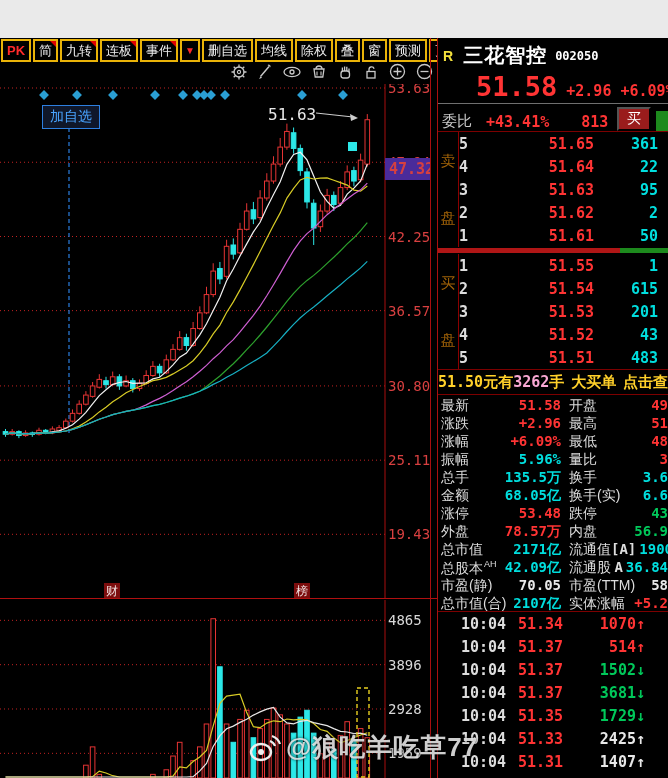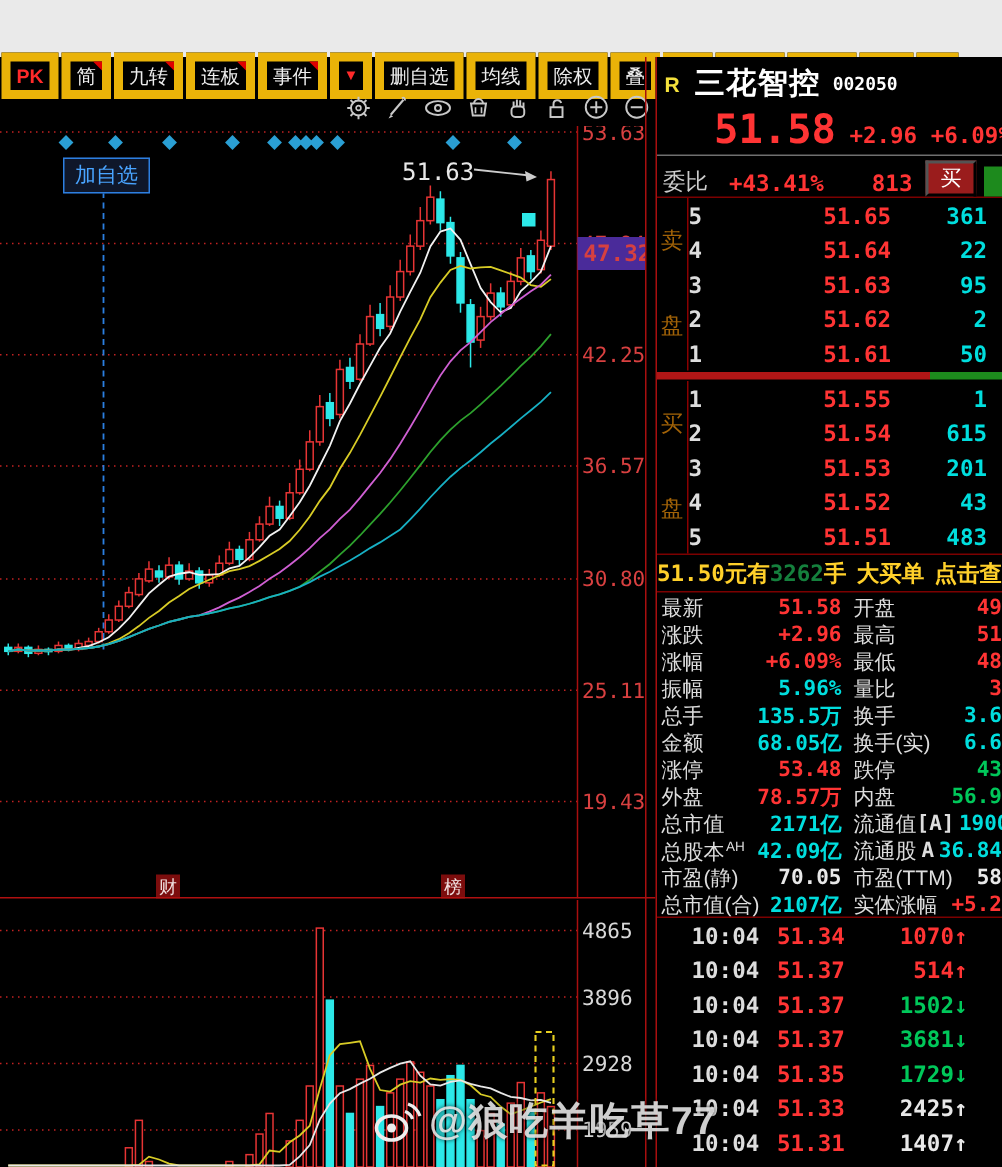--- a/index.html
+++ b/index.html
@@ -3,21 +3,21 @@
 <meta charset="utf-8">
 <style>
   html,body{margin:0;padding:0;background:#000;}
   #stage{position:relative;width:668px;height:778px;background:#000;overflow:hidden;
          font-family:"Liberation Sans","DejaVu Sans",sans-serif;}
   .mono{font-family:"DejaVu Sans Mono",monospace;}
   
   #top-strip{position:absolute;left:0;top:0;width:668px;height:38px;background:#eaeaea;}
   
   #toolbar{position:absolute;left:1px;top:39px;height:22px;display:flex;gap:2px;align-items:center;}
-  .tbtn{position:relative;border:6px solid #eab308;color:#eee;font-size:13px;line-height:17px;
+  .tbtn{position:relative;border:2px solid #eab308;color:#eee;font-size:13px;line-height:17px;
         height:17px;padding:1px 4px;background:#000;white-space:nowrap;cursor:pointer;}
   .tbtn.red-text{color:#ff2a2a;font-weight:bold;}
   .tbtn.small{padding:1px 3px;font-size:10px;color:#ff2a2a;}
   .notch{position:absolute;top:0;right:0;width:0;height:0;
          border-left:6px solid transparent;border-top:6px solid #e00000;}
   
   #tool-icons{position:absolute;left:230px;top:62px;display:flex;gap:8px;align-items:center;}
   #tool-icons svg{display:block;cursor:pointer;}
   
   #addwatch{position:absolute;left:42px;top:105px;border:1px solid #2d7fe0;color:#49a4ff;
@@ -56,21 +56,21 @@
   .brow .bn{color:#ddd;width:18px;font-weight:bold;}
   .brow .bp{color:#ff3434;font-weight:bold;flex:1;text-align:right;}
   .brow .bv{color:#00dede;font-weight:bold;width:64px;text-align:right;padding-right:10px;}
   #weibi-bar{display:flex;height:5px;margin:1px 0;}
   #weibi-bar .wb-red{background:#b01616;width:182px;}
   #weibi-bar .wb-green{background:#1d8a1d;flex:1;}
   
   #big-order{display:flex;align-items:center;height:24px;border-top:1px solid #7c0000;
              border-bottom:1px solid #7c0000;font-size:15px;font-weight:bold;white-space:nowrap;overflow:hidden;}
   #big-order .yel{color:#ffd02a;}
-  #big-order .red{color:#15803d;}
+  #big-order .red{color:#f9a8d4;}
   #big-order .gap{width:14px;}
   
   #stats{padding-top:2px;height:214px;}
   .srow{display:flex;align-items:center;height:18px;font-size:14px;white-space:nowrap;overflow:hidden;}
   .srow .lbl{color:#ddd;margin-left:3px;}
   .srow .val{font-weight:bold;margin-left:auto;text-align:right;}
   .srow .half-l{display:flex;width:128px;overflow:hidden;}
   .srow .half-r{display:flex;flex:1;overflow:hidden;}
   .srow .half-l .val{padding-right:5px;}
   .sup{font-size:9px;color:#ddd;vertical-align:super;margin-left:1px;}

